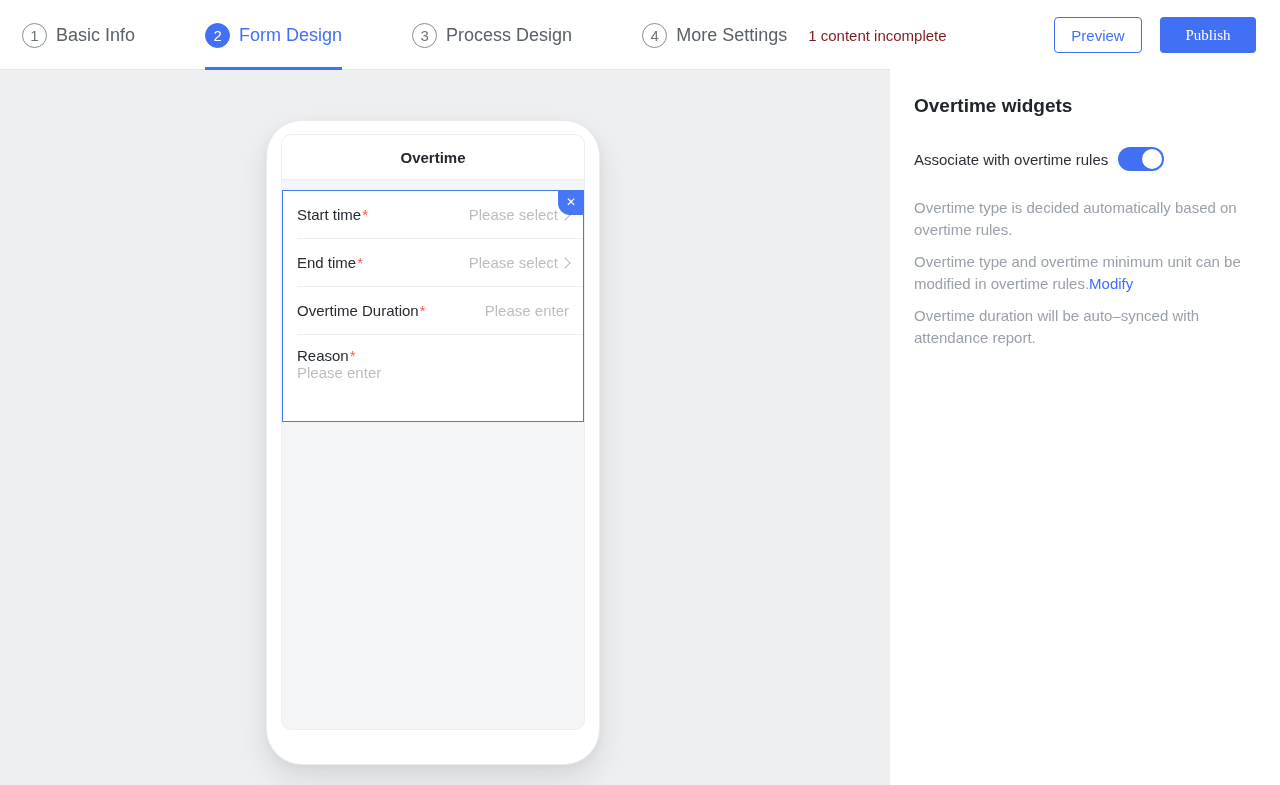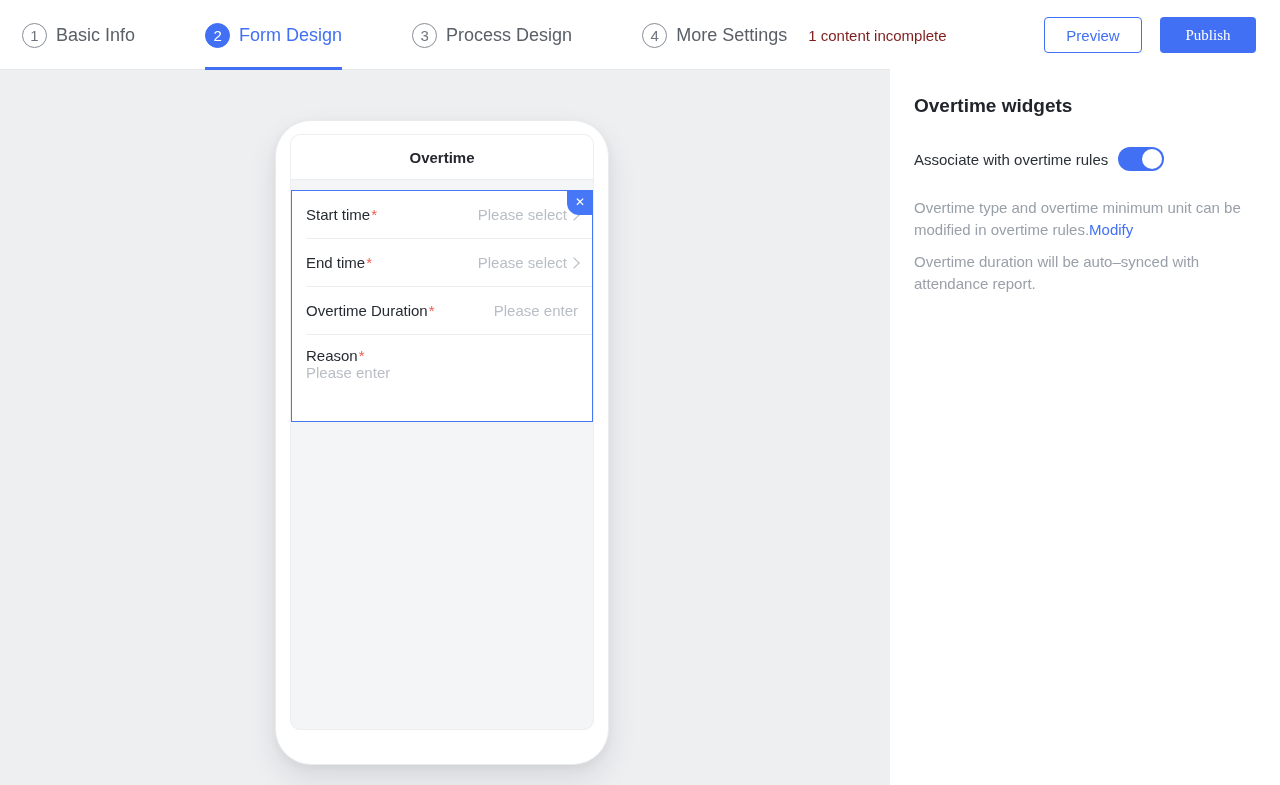--- a/index.html
+++ b/index.html
@@ -40,31 +40,31 @@
     content:""; position:absolute; left:0; right:0; bottom:0;
     height:3px; background:#4170f4; z-index:2;
   }
   .warning { margin-left:21px; font-size:15px; color:#7f1d1d; white-space:nowrap; }
   .actions { margin-left:auto; margin-right:24px; display:flex; gap:18px; }
   .btn {
     height:36px; border-radius:4px; font-size:15px;
     display:flex; align-items:center; justify-content:center;
     cursor:pointer; border:none; white-space:nowrap;
   }
-  .btn-preview { width:98px; background:#fff; border:1px solid #4170f4; color:#4170f4; }
+  .btn-preview { width:88px; background:#fff; border:1px solid #4170f4; color:#4170f4; }
   .btn-publish { width:96px; background:#4170f4; color:#fff;font-family:Liberation Serif, serif; }
 
   
   .main { display:flex; height:715px; }
   .canvas { width:890px; flex:0 0 890px; background:#eeeff1; position:relative; }
   .panel { flex:1; background:#fff; padding:25px 24px; }
 
   
   .phone {
-    position:absolute; left:275px; top:50px;
+    position:absolute; left:266px; top:50px;
     width:334px; height:645px;
     background:#fff; border:1px solid #eaebee; border-radius:36px;
     box-shadow:0 14px 30px rgba(30,34,40,.10), 0 3px 10px rgba(30,34,40,.05);
   }
   .screen {
     position:absolute; left:14px; right:14px; top:13px; bottom:34px;
     background:#f4f5f6; border:1px solid #eceef0; border-radius:10px;
     overflow:hidden;
   }
   .screen-header {
@@ -197,16 +197,17 @@
   <div class="panel">
     <h2 class="panel-title">Overtime widgets</h2>
 
     <div class="toggle-row">
       <span class="toggle-label">Associate with overtime rules</span>
       <div class="toggle">
         <div class="toggle-knob"></div>
       </div>
     </div>
 
+    <p class="note">Overtime type is decided automatically based on overtime rules.</p>
     <p class="note"><span>Overtime type and overtime minimum unit can be modified in overtime rules.</span><span class="modify-link">Modify</span></p>
     <p class="note">Overtime duration will be auto–synced with attendance report.</p>
   </div>
 </div>
 
 </body></html>

